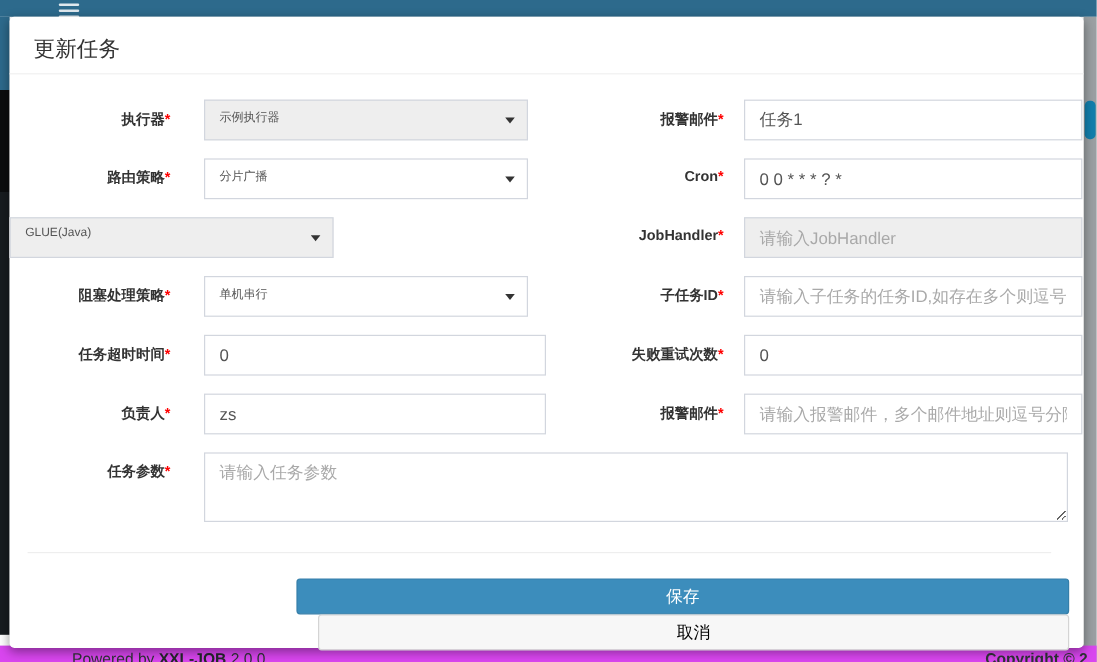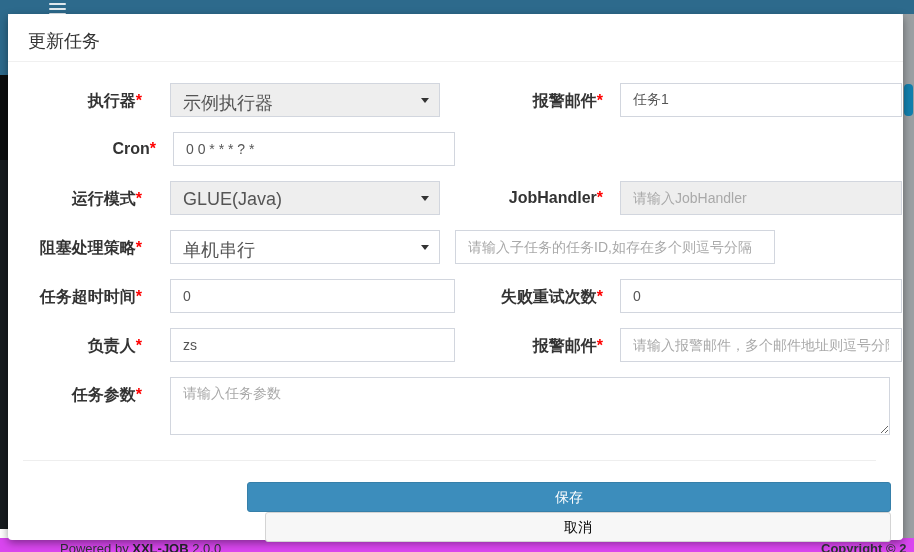--- a/index.html
+++ b/index.html
@@ -60,37 +60,37 @@
     height: 48px; padding: 16px 3px 0 20px;
     border-bottom: 1px solid #f0f0f0;
   }
   .modal-title { font-size: 18px; font-weight: normal; color: #333; line-height: 22px; }
   .modal-body { padding: 21px 12px 0 0; }
 
   .form-row { display: flex; margin-bottom: 15px; }
   .form-col { display: flex; width: 447px; flex: 0 0 447px; }
   .control-label {
     display: block; text-align: right; font-weight: bold; color: #333;
-    padding-top: 8px; font-size: 16px; white-space: nowrap;
+    padding-top: 8px; font-size: 12px; white-space: nowrap;
   }
   .form-col.col-left  > .control-label { width: 162px; flex: 0 0 162px; padding-right: 28px; }
   .form-col.col-right > .control-label { width: 165px; flex: 0 0 165px; padding-right: 17px; }
   .req { color: #ff0000; font-weight: bold; }
 
   .form-control {
     width: 320px; height: 34px; border: 1px solid #d2d6de; background: #fff;
     padding: 6px 12px; font-size: 14px; color: #555; border-radius: 0;
     font-family: "Liberation Sans", "DejaVu Sans", sans-serif;
   }
   .form-control::placeholder { color: #a9a9a9; opacity: 1; }
   .form-control[disabled] { background: #eeeeee; cursor: not-allowed; }
 
   .select-box {
     position: relative; width: 270px; height: 34px; border: 1px solid #d2d6de;
-    background: #fff; padding: 7px 24px 6px 12px; font-size: 18px; color: #555;
+    background: #fff; padding: 7px 24px 6px 12px; font-size: 10px; color: #555;
     cursor: pointer; white-space: nowrap; overflow: hidden;
   }
   .select-box.disabled { background: #eeeeee; cursor: not-allowed; }
   .caret {
     position: absolute; right: 10px; top: 14px; width: 0; height: 0;
     border-left: 4px solid transparent; border-right: 4px solid transparent;
     border-top: 5px solid #333;
   }
 
   .textarea-row { display: flex; margin-bottom: 0; }
@@ -139,43 +139,47 @@
         <label class="control-label"><span>执行器</span><span class="req">*</span></label>
         <div class="select-box disabled"><span>示例执行器</span><span class="caret"></span></div>
       </div>
       <div class="form-col col-right">
         <label class="control-label"><span>报警邮件</span><span class="req">*</span></label>
         <input class="form-control" type="text" value="任务1" style="">
       </div>
     </div>
 
     <div class="form-row">
+      <div class="form-col col-left">
+        <label class="control-label"><span>路由策略</span><span class="req">*</span></label>
+        <div class="select-box"><span>分片广播</span><span class="caret"></span></div>
+      </div>
       <div class="form-col col-right">
         <label class="control-label"><span>Cron</span><span class="req">*</span></label>
         <input class="form-control" type="text" value="0 0 * * * ? *" style="">
       </div>
     </div>
 
     <div class="form-row">
       <div class="form-col col-left">
-        <label class="control-label"><span>运行模式</span><span class="req">*</span></label>
         <div class="select-box disabled"><span>GLUE(Java)</span><span class="caret"></span></div>
       </div>
       <div class="form-col col-right">
         <label class="control-label"><span>JobHandler</span><span class="req">*</span></label>
         <input class="form-control" type="text" disabled="" placeholder="请输入JobHandler" style="">
       </div>
     </div>
 
     <div class="form-row">
       <div class="form-col col-left">
         <label class="control-label"><span>阻塞处理策略</span><span class="req">*</span></label>
         <div class="select-box"><span>单机串行</span><span class="caret"></span></div>
       </div>
       <div class="form-col col-right">
+        <label class="control-label"><span>子任务ID</span><span class="req">*</span></label>
         <input class="form-control" type="text" placeholder="请输入子任务的任务ID,如存在多个则逗号分隔" style="">
       </div>
     </div>
 
     <div class="form-row">
       <div class="form-col col-left">
         <label class="control-label"><span>任务超时时间</span><span class="req">*</span></label>
         <input class="form-control" type="text" value="0" style="">
       </div>
       <div class="form-col col-right">

